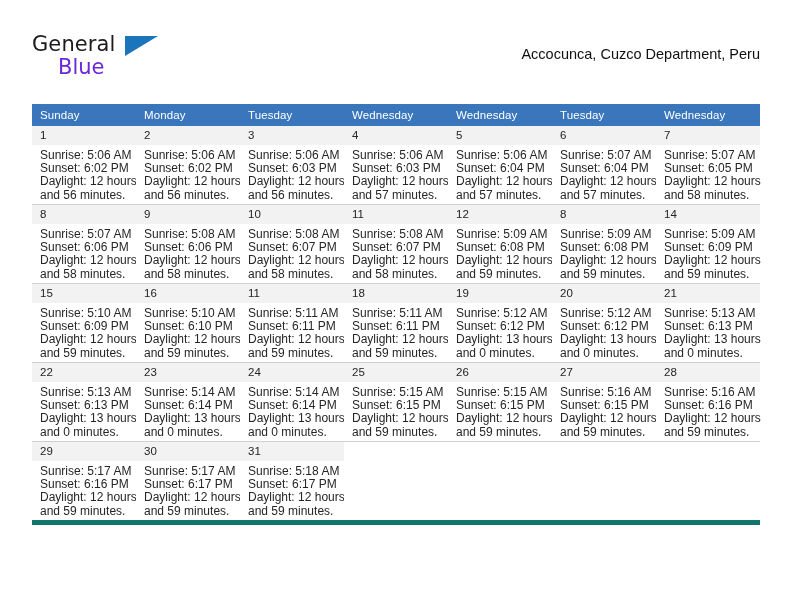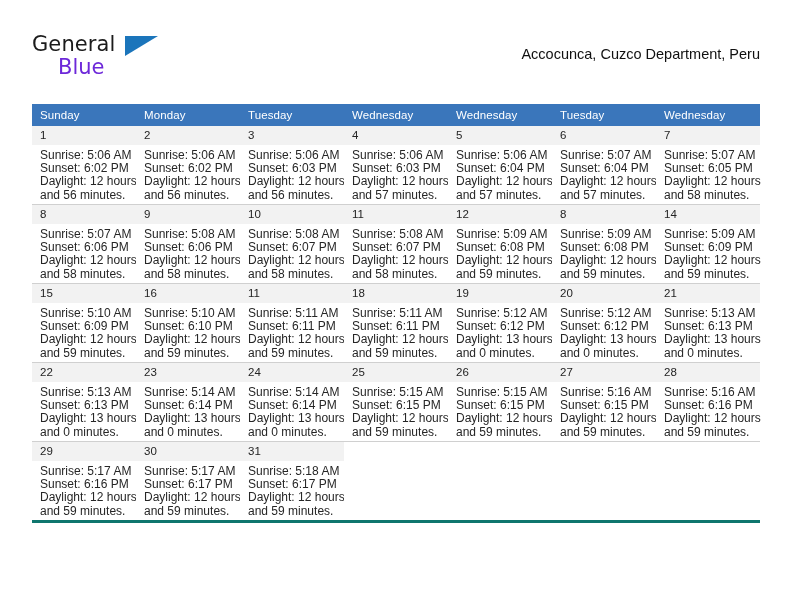--- a/index.html
+++ b/index.html
@@ -114,21 +114,21 @@
     border: none;
     height: 78px;
     width: 104px;
     background: #ffffff;
     position: relative;
   }
   .calendar tr.week-row td {
     border-bottom: 1px solid #d0d0d0;
   }
   .calendar tr.week-row:last-child td {
-    border-bottom: 3px solid #0f766e;
+    border-bottom: 5px solid #0f766e;
   }
   .daybox {
     height: 100%;
     box-sizing: border-box;
   }
   .daynum {
     background: #f2f2f2;
     font-size: 11.5px;
     color: #242424;
     padding: 3px 0 3px 8px;

